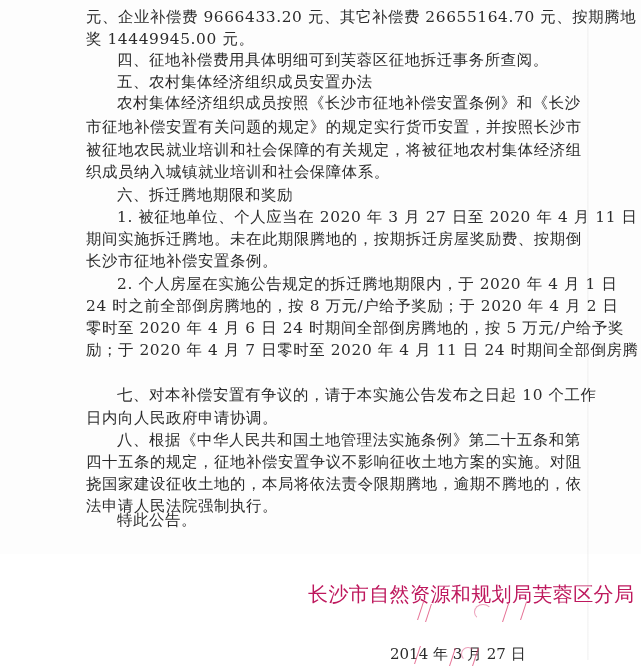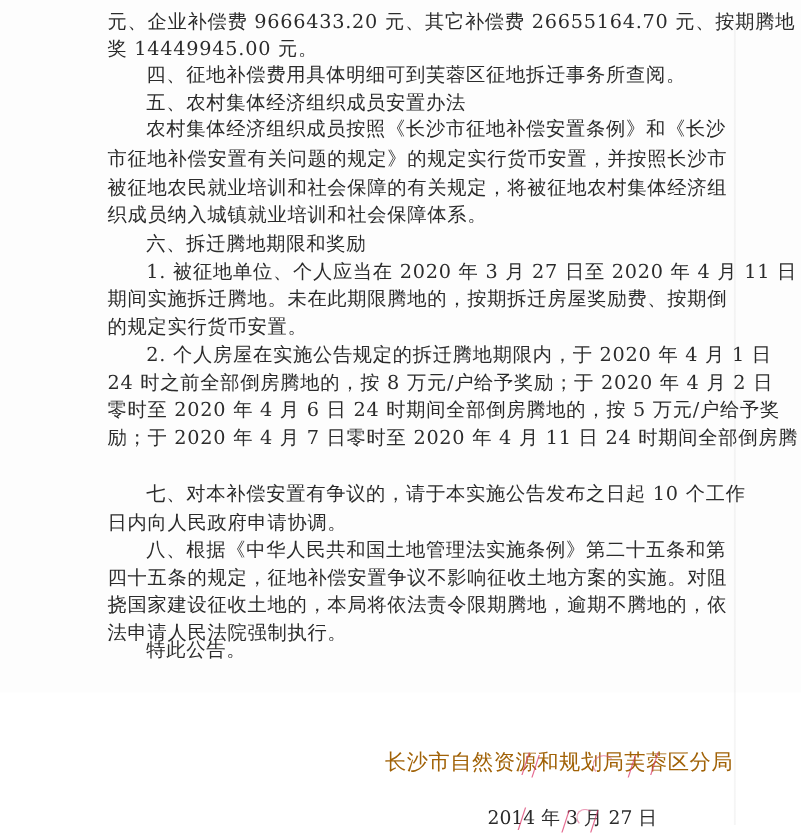--- a/index.html
+++ b/index.html
@@ -37,26 +37,26 @@
       white-space: nowrap;
       font-size: 15.4px;
       line-height: 20px;
       letter-spacing: 0.6px;
       color: #2b2b2b;
     }
     .indent { left: 117px; }
     .signature {
       position: absolute;
       left: 308px;
-      top: 600px;
-      font-size: 17px;
+      top: 584px;
+      font-size: 20px;
       line-height: 20px;
       letter-spacing: 0.4px;
       white-space: nowrap;
-      color: #a16207;
+      color: #be185d;
       font-family: "DejaVu Sans", "Liberation Sans", sans-serif;
     }
     .date {
       position: absolute;
       left: 390px;
       top: 644px;
       font-size: 15px;
       line-height: 20px;
       white-space: nowrap;
       color: #2b2b2b;
@@ -85,21 +85,21 @@
   <div class="line" style="top:29px;text-align:right;">奖 14449945.00 元。</div>
   <div class="line indent" style="top:50px;">四、征地补偿费用具体明细可到芙蓉区征地拆迁事务所查阅。</div>
   <div class="line indent" style="top:72px;text-align:right;">五、农村集体经济组织成员安置办法</div>
   <div class="line indent" style="top:93px;text-align:center;">农村集体经济组织成员按照《长沙市征地补偿安置条例》和《长沙</div>
   <div class="line" style="top:117px;">市征地补偿安置有关问题的规定》的规定实行货币安置，并按照长沙市</div>
   <div class="line" style="top:140px;">被征地农民就业培训和社会保障的有关规定，将被征地农村集体经济组</div>
   <div class="line" style="top:162px;">织成员纳入城镇就业培训和社会保障体系。</div>
   <div class="line indent" style="top:185px;">六、拆迁腾地期限和奖励</div>
   <div class="line indent" style="top:207px;">1. 被征地单位、个人应当在 2020 年 3 月 27 日至 2020 年 4 月 11 日</div>
   <div class="line" style="top:229px;">期间实施拆迁腾地。未在此期限腾地的，按期拆迁房屋奖励费、按期倒</div>
-  <div class="line" style="top:251px;">的规定实行货币安置。</div>
+  <div class="line" style="top:251px;">长沙市征地补偿安置条例。</div>
   <div class="line indent" style="top:274px;">2. 个人房屋在实施公告规定的拆迁腾地期限内，于 2020 年 4 月 1 日</div>
   <div class="line" style="top:296px;">24 时之前全部倒房腾地的，按 8 万元/户给予奖励；于 2020 年 4 月 2 日</div>
   <div class="line" style="top:318px;">零时至 2020 年 4 月 6 日 24 时期间全部倒房腾地的，按 5 万元/户给予奖</div>
   <div class="line" style="top:340px;">励；于 2020 年 4 月 7 日零时至 2020 年 4 月 11 日 24 时期间全部倒房腾</div>
   <div class="line indent" style="top:385px;">七、对本补偿安置有争议的，请于本实施公告发布之日起 10 个工作</div>
   <div class="line" style="top:408px;">日内向人民政府申请协调。</div>
   <div class="line indent" style="top:430px;">八、根据《中华人民共和国土地管理法实施条例》第二十五条和第</div>
   <div class="line" style="top:452px;">四十五条的规定，征地补偿安置争议不影响征收土地方案的实施。对阻</div>
   <div class="line" style="top:474px;">挠国家建设征收土地的，本局将依法责令限期腾地，逾期不腾地的，依</div>
   <div class="line" style="top:496px;">法申请人民法院强制执行。</div>

